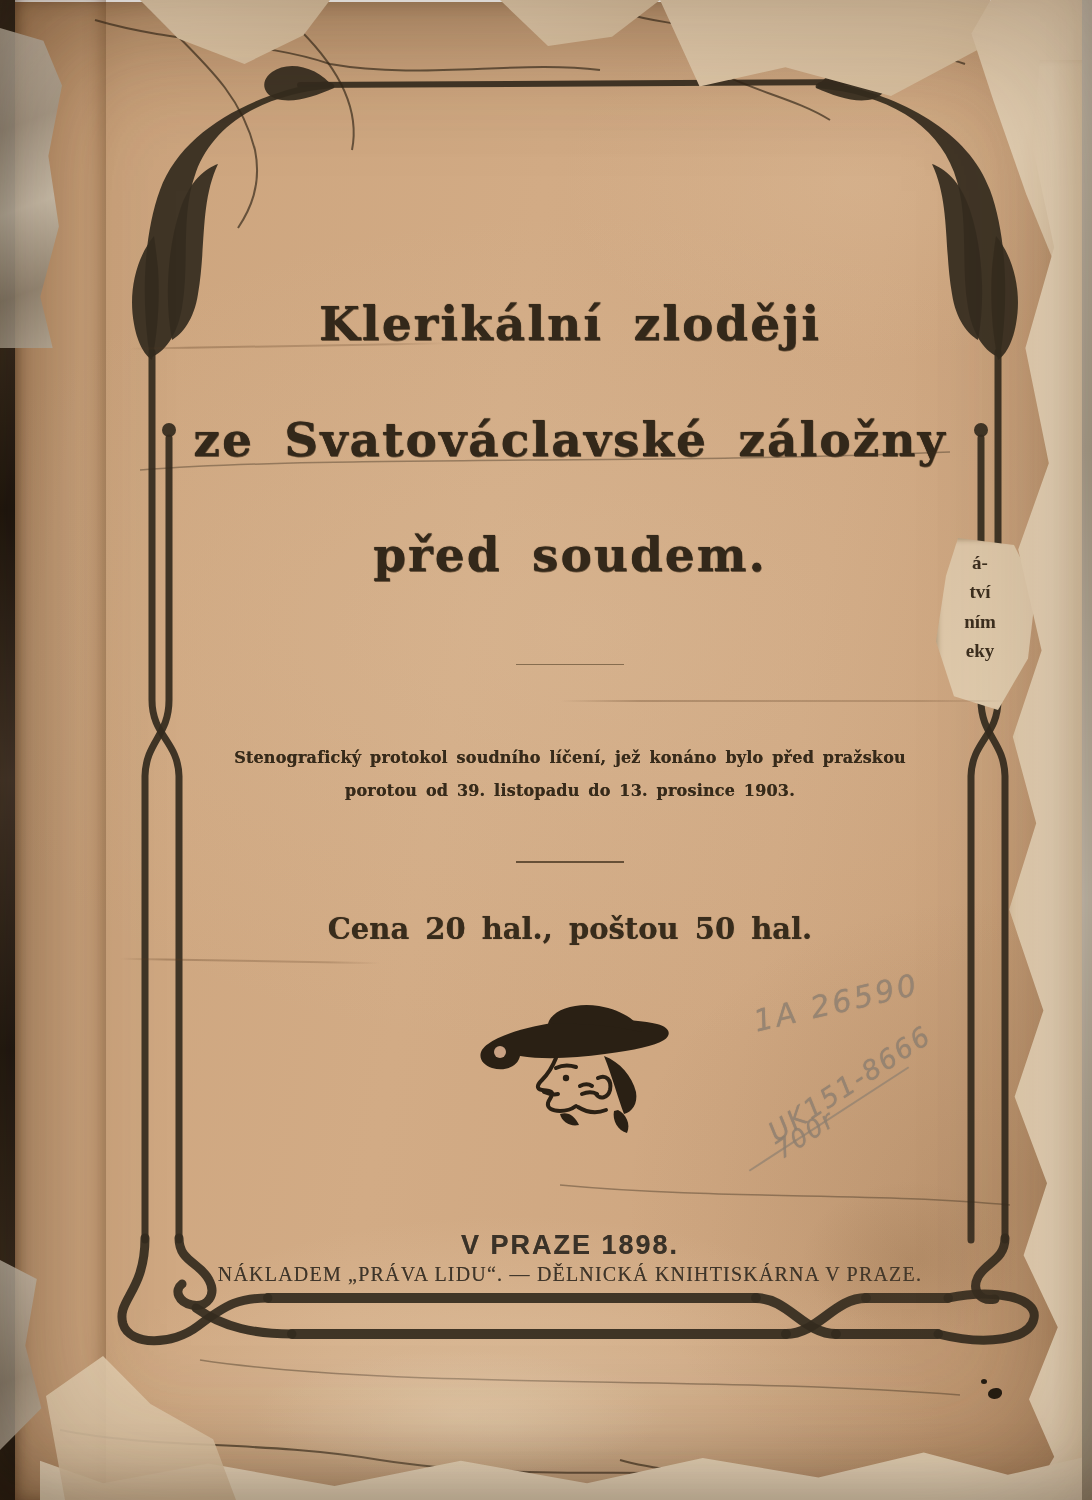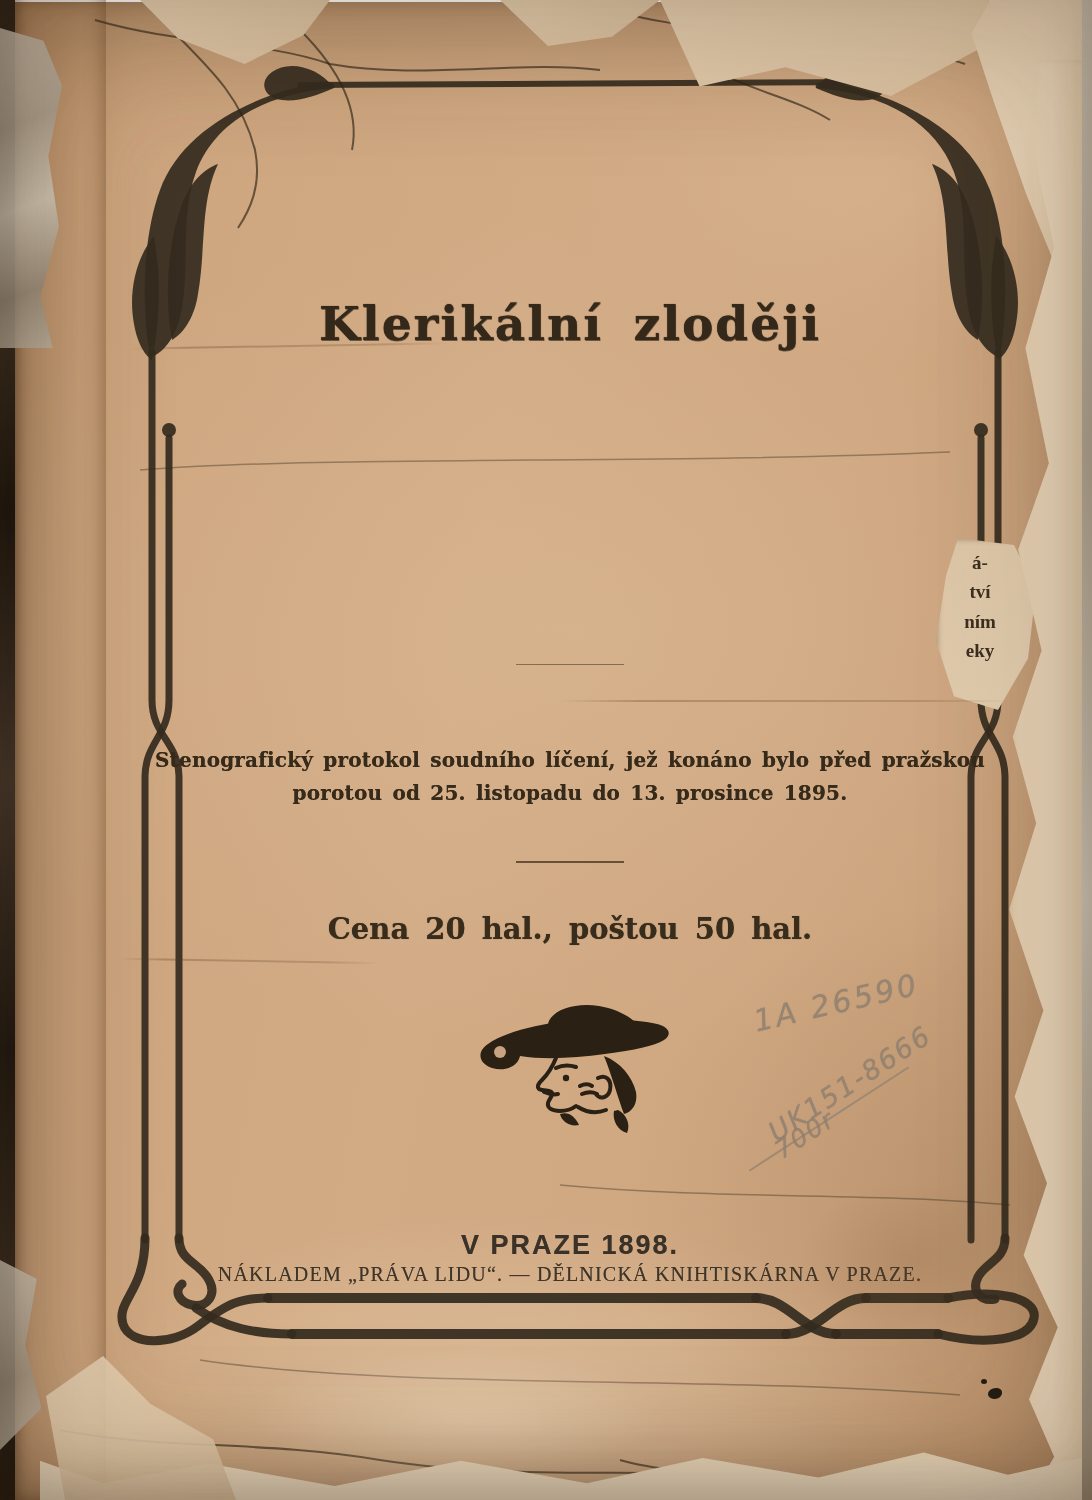--- a/index.html
+++ b/index.html
@@ -56,21 +56,21 @@
   .ink-blot:after{content:"";position:absolute;left:-7px;top:-9px;width:6px;height:5px;border-radius:50%;background:#241c12;}
   .vignette{position:absolute;inset:0;pointer-events:none;
     box-shadow:inset 0 0 160px rgba(60,36,16,.35), inset 0 -30px 60px -20px rgba(70,45,22,.35);}
 
   
   .content{position:absolute;left:130px;top:0;width:880px;height:1500px;}
   .t-center{position:absolute;left:0;width:100%;text-align:center;}
   .title{font-family:"DejaVu Serif",serif;font-weight:700;font-size:47px;
          color:#33281a;letter-spacing:2px;word-spacing:12px;
          text-shadow:0 0 1px rgba(40,28,12,.8),0.5px 0.5px 0 rgba(40,28,12,.55);}
-  .subtitle{font-family:"DejaVu Serif",serif;font-weight:700;font-size:20px;
+  .subtitle{font-family:"DejaVu Serif",serif;font-weight:700;font-size:16px;
          color:#362a1a;letter-spacing:.2px;word-spacing:3px;
          text-shadow:0 0 .6px rgba(40,28,12,.7);}
   .price{font-family:"DejaVu Serif",serif;font-weight:700;font-size:29px;color:#382c1c;
          word-spacing:6px;text-shadow:0 0 .8px rgba(40,28,12,.7);}
   .divider{position:absolute;left:50%;transform:translateX(-50%);width:108px;}
   .divider.d1{top:664px;height:1px;background:rgba(70,52,30,.55);}
   .divider.d2{top:861px;height:2px;background:rgba(55,40,22,.7);}
   .place-year{font-family:"Liberation Sans","DejaVu Sans",sans-serif;font-weight:700;
          font-size:27px;letter-spacing:2px;color:#3a3228;text-shadow:0 0 .6px rgba(45,35,20,.6);}
   .publisher{font-family:"Liberation Serif","DejaVu Serif",serif;font-size:20px;
@@ -135,23 +135,25 @@
         <path d="M334,88 C262,94 214,124 196,172 C180,216 190,262 182,308 C176,342 160,354 150,358 C141,302 143,236 160,190 C181,132 248,96 320,82 C330,80 336,84 334,88 Z"></path>
         <path d="M334,88 C318,66 288,60 272,72 C258,82 264,98 282,100 C298,102 316,96 334,88 Z"></path>
         <path d="M218,164 C200,202 206,248 198,294 C194,320 182,334 172,340 C164,298 168,246 180,210 C190,180 206,168 218,164 Z"></path>
         <path d="M154,236 C136,258 128,292 134,324 C138,346 146,356 152,360 C158,332 160,298 158,268 C156,250 155,242 154,236 Z"></path>
       </g>
     </g>
   </svg>
 
   <div class="content">
     <div class="t-center title" style="top:296px">Klerikální zloději</div>
+    <div class="t-center title" style="top:412px">ze Svatováclavské záložny</div>
+    <div class="t-center title" style="top:527px">před soudem.</div>
     <div class="divider d1"></div>
     <div class="t-center subtitle" style="top:748px">Stenografický protokol soudního líčení, jež konáno bylo před pražskou</div>
-    <div class="t-center subtitle" style="top:781px">porotou od 25. listopadu do 13. prosince 1895.</div>
+    <div class="t-center subtitle" style="top:781px">porotou od 39. listopadu do 13. prosince 1903.</div>
     <div class="divider d2"></div>
     <div class="t-center price" style="top:912px">Cena 20 hal., poštou 50 hal.</div>
     <div class="t-center place-year" style="top:1230px">V PRAZE 1898.</div>
     <div class="t-center publisher" style="top:1263px">NÁKLADEM „PRÁVA LIDU“. — DĚLNICKÁ KNIHTISKÁRNA V PRAZE.</div>
   </div>
 
   <svg style="position:absolute;left:0;top:0;" width="1092" height="1500" viewBox="0 0 1092 1500">
     <g fill="#2a2014">
       <path d="M488,1044 C476,1052 479,1064 492,1068 C506,1072 518,1066 520,1056 C545,1060 575,1058 605,1054 C635,1050 654,1046 664,1040 C672,1035 670,1027 657,1024 C640,1020 600,1017 566,1021 C534,1025 503,1033 488,1044 Z"></path>
       <path d="M548,1024 C551,1010 575,1002 599,1006 C622,1010 638,1021 642,1032 C611,1025 579,1023 548,1024 Z"></path>

